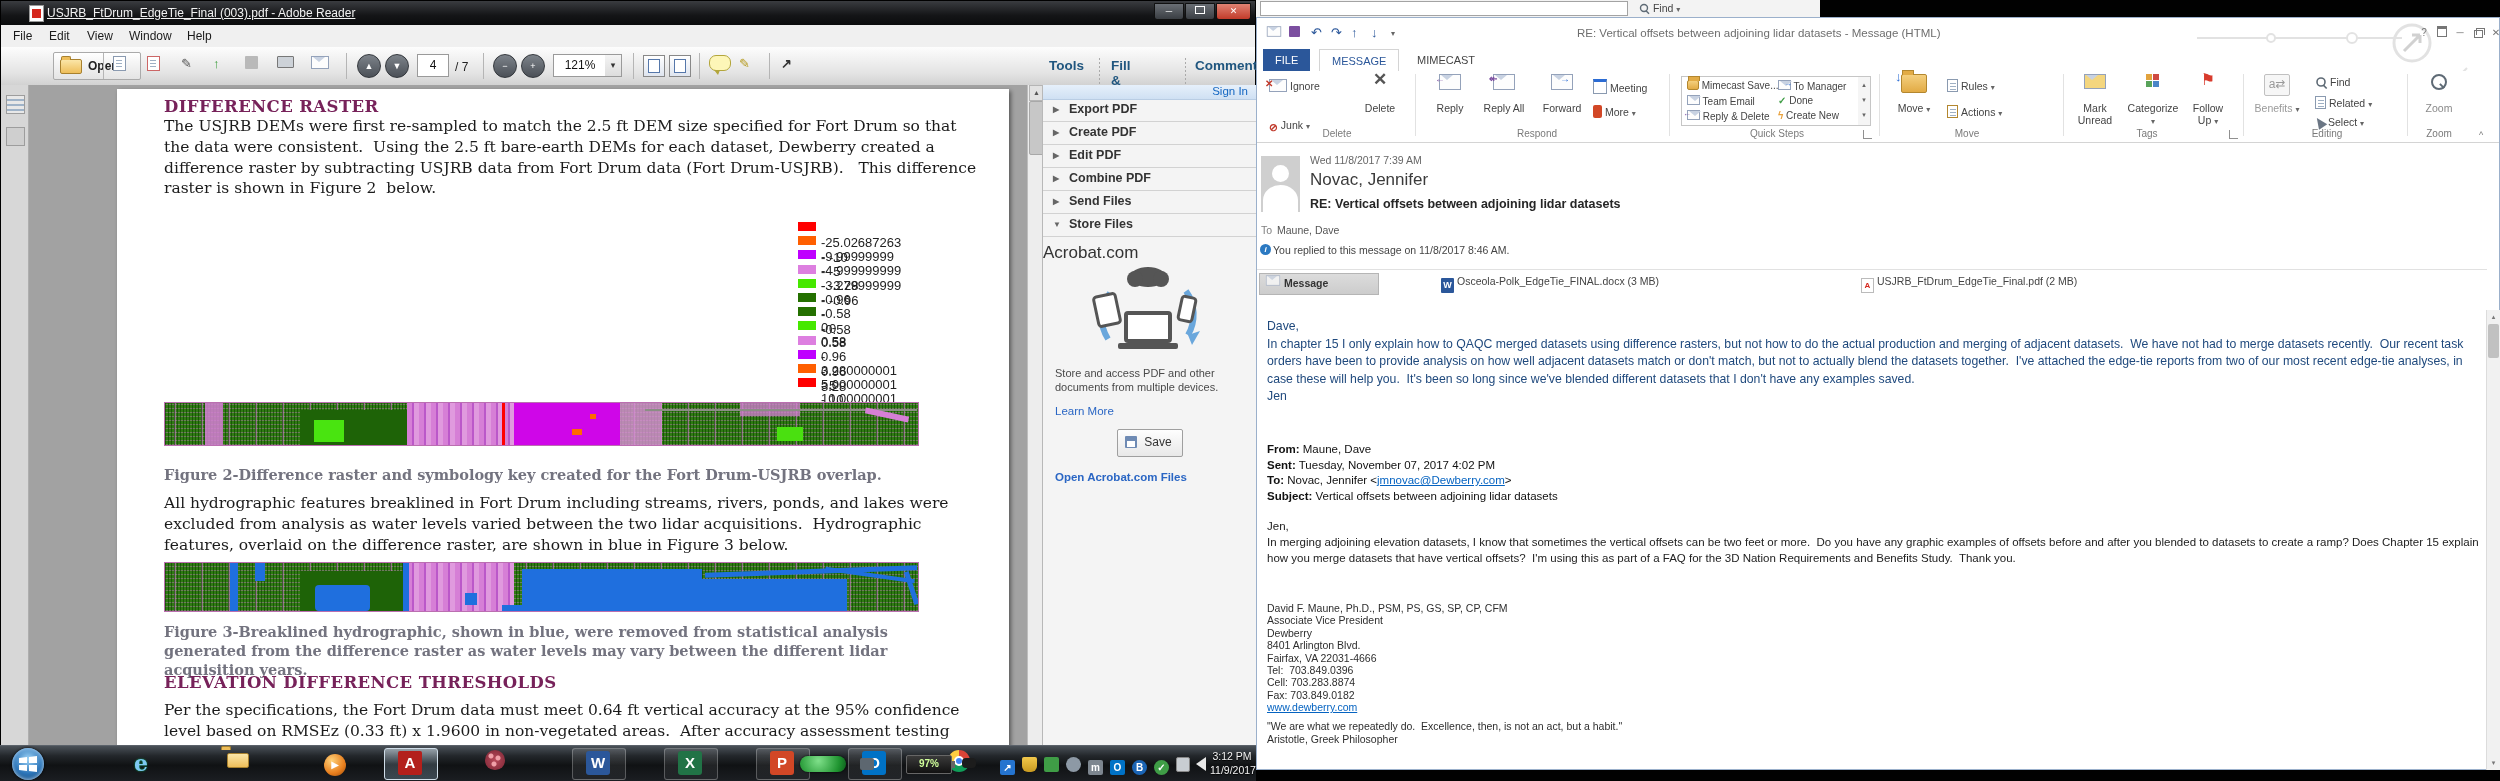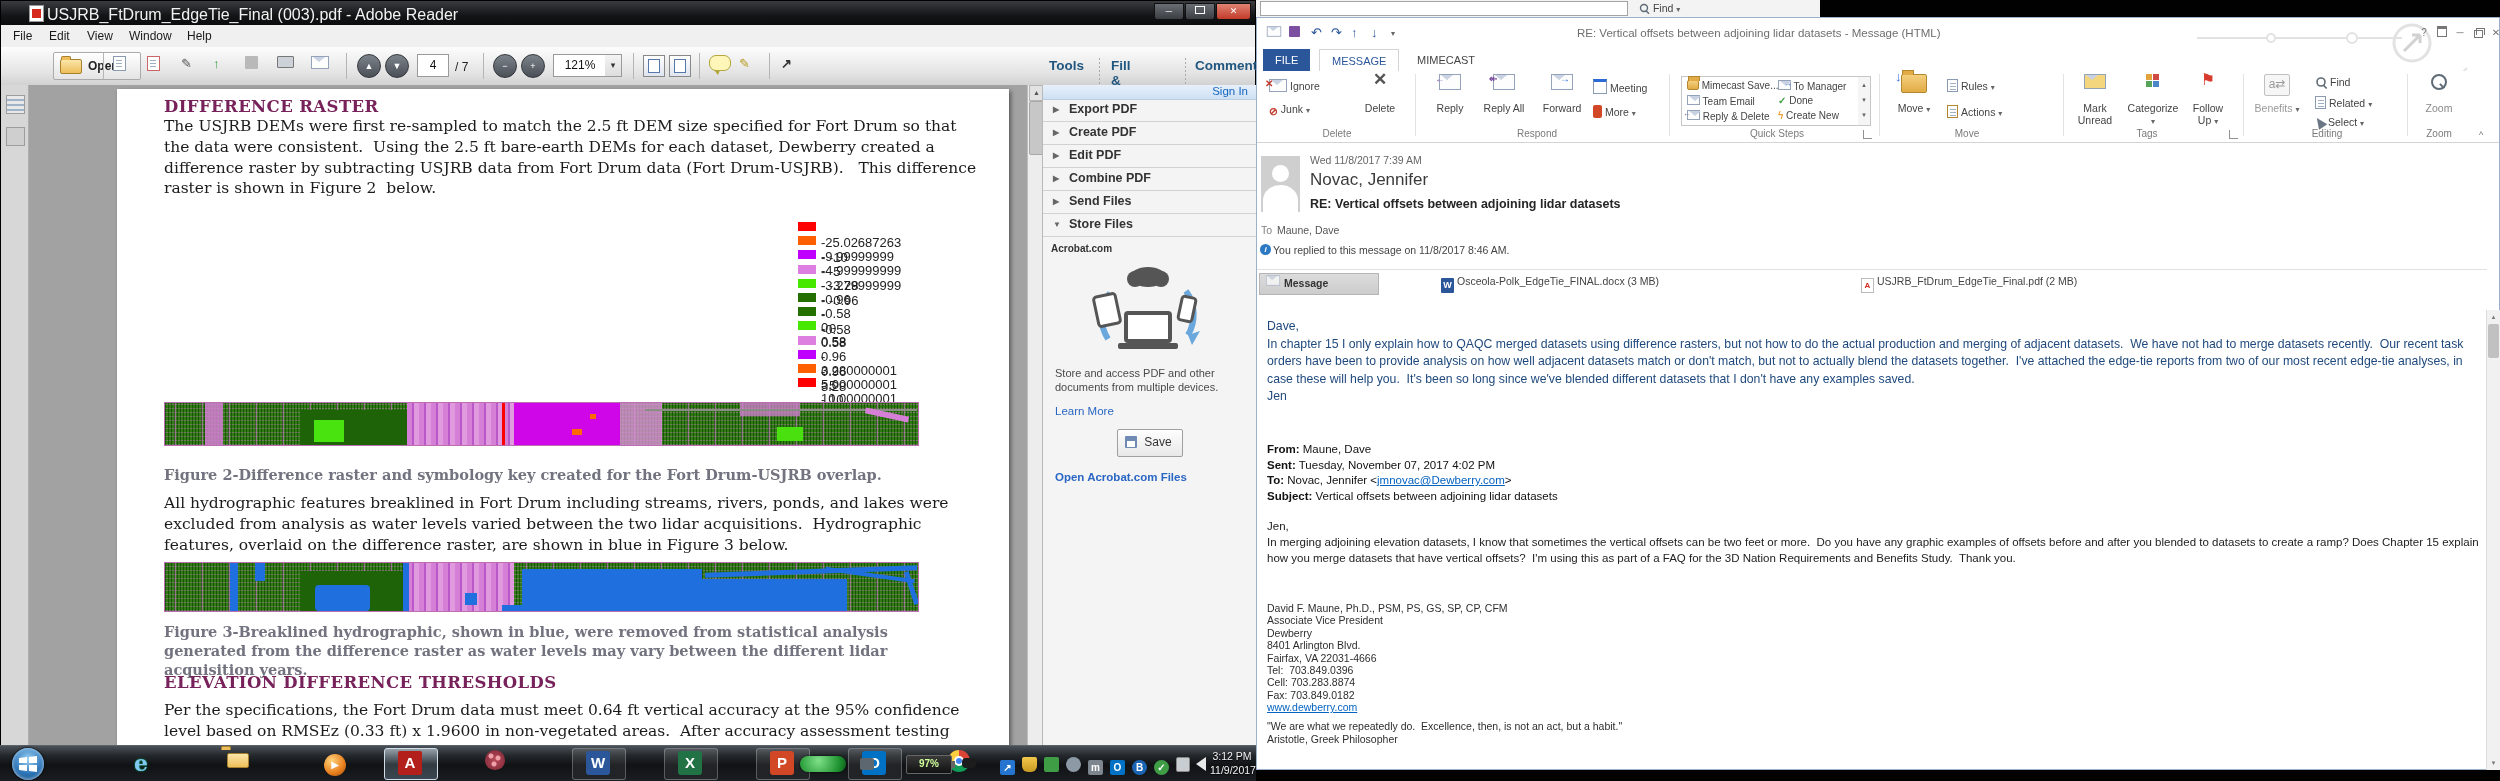--- a/index.html
+++ b/index.html
@@ -6,21 +6,21 @@
   #screen{position:relative;width:2500px;height:781px;background:#000;overflow:hidden;
           font-family:"Liberation Sans",sans-serif;-webkit-font-smoothing:antialiased;}
   .abs{position:absolute;}
   .serif{font-family:"DejaVu Serif","Liberation Serif",serif;}
   .pre{white-space:pre-wrap;}
 
   
   #mon-l{position:absolute;left:0;top:0;width:1256px;height:781px;background:#000;}
   #adobe{position:absolute;left:0;top:0;width:1256px;height:745px;background:#e9e9e9;border:1px solid #000;box-sizing:border-box;}
   #ad-title{position:absolute;left:0;top:0;width:100%;height:24px;background:linear-gradient(#3a3c40,#141517 60%,#0b0c0d);color:#fff;}
-  #ad-title .t{position:absolute;left:46px;top:5px;font-size:16px;color:#f2f2f2;}
+  #ad-title .t{position:absolute;left:46px;top:5px;font-size:12px;color:#f2f2f2;text-decoration:underline;}
   .pdfic{position:absolute;left:28px;top:4px;width:13px;height:15px;background:#fff;border:1px solid #999;}
   .pdfic::before{content:"";position:absolute;left:2px;top:3px;width:9px;height:9px;background:#d5281e;}
   .capbtn{position:absolute;top:2px;height:15px;border:1px solid #111;border-radius:0 0 3px 3px;background:linear-gradient(#6a6f75,#3a3e43);color:#fff;font-size:9px;line-height:14px;text-align:center;}
   .capbtn.close{background:linear-gradient(#e08373,#c23b2a);}
   #ad-menu{position:absolute;left:0;top:24px;width:100%;height:22px;background:#f0f0f0;border-bottom:1px solid #c9c9c9;font-size:12px;color:#1a1a1a;}
   #ad-menu span{position:absolute;top:4px;}
   #ad-tools{position:absolute;left:0;top:46px;width:100%;height:38px;background:linear-gradient(#fdfdfd,#e3e3e3 70%,#d2d2d2);border-bottom:1px solid #9a9a9a;}
   .tsep{position:absolute;top:6px;width:1px;height:26px;background:#b5b5b5;}
   .tbtn{position:absolute;top:5px;height:26px;border:1px solid transparent;border-radius:2px;}
   .openbtn{left:8px;width:86px;}
@@ -64,21 +64,21 @@
   #ad-scroll{position:absolute;left:1026px;top:84px;width:15px;height:661px;background:#ededed;border-left:1px solid #bdbdbd;}
   .sbtn{position:absolute;left:1px;width:13px;height:14px;background:#e2e2e2;border:1px solid #b5b5b5;font-size:7px;text-align:center;line-height:13px;color:#555;}
   .sthumb{position:absolute;left:1px;width:13px;background:#c7c7c7;border:1px solid #a8a8a8;border-radius:2px;}
   
   #ad-panel{position:absolute;left:1041px;top:84px;width:215px;height:661px;background:#f4f4f4;border-left:1px solid #b8b8b8;}
   #signin{position:absolute;left:0;top:0;width:100%;height:14px;background:linear-gradient(#e6f0fb,#cfe0f3);border-bottom:1px solid #b9cde4;font-size:11.5px;color:#1567c2;}
   #signin span{position:absolute;right:10px;top:0px;}
   .prow{position:absolute;left:0;width:100%;height:23px;border-bottom:1px solid #d2d2d2;font-size:12.5px;font-weight:bold;color:#333;}
   .prow .ar{position:absolute;left:10px;top:7px;font-size:8px;color:#666;}
   .prow .pl{position:absolute;left:26px;top:4px;}
-  .acro-h{position:absolute;left:8px;font-size:10px;font-weight:bold;color:#333;}
+  .acro-h{position:absolute;left:0;font-size:17px;font-weight:normal;color:#333;}
   .store-t{position:absolute;left:12px;width:170px;font-size:11px;color:#4a4a4a;line-height:13.5px;}
   .plink{position:absolute;left:12px;font-size:11.5px;color:#2a66c4;}
   .plink.b{font-weight:bold;}
   #savebtn{position:absolute;left:74px;width:64px;height:26px;background:linear-gradient(#fefefe,#e8e8e8);border:1px solid #9f9f9f;border-radius:2px;font-size:12px;color:#333;text-align:center;line-height:25px;}
   #savebtn .flop{position:absolute;left:7px;top:6px;width:12px;height:12px;background:#6f8bb4;border-radius:1px;}
   #savebtn .flop::before{content:"";position:absolute;left:2px;top:5px;width:8px;height:6px;background:#fff;}
   #savebtn i{font-style:normal;margin-left:16px;}
 
   
   #taskbar{position:absolute;left:0;top:745px;width:1263px;height:36px;
@@ -487,21 +487,21 @@
         </span>
       <span class="wc" style="left:1232px">✕</span>
 
       <span class="oltab file" style="left:6px">FILE</span>
       <span class="oltab sel" style="left:62px">MESSAGE</span>
       <span class="oltab" style="left:148px">MIMECAST</span>
 
       <div id="ribbon">
 
         <span class="rsm" style="left:12px;top:8px"><span class="ic"><span class="env"><span class="ovl" style="color:#c0392b">✕</span></span></span><span>Ignore</span></span>
-        <span class="rsm" style="left:12px;top:32px"><span class="ic" style="color:#c0392b;font-weight:bold">⊘</span><span>Junk</span> <span class="drop">▾</span></span>
+        <span class="rsm" style="left:12px;top:48px"><span class="ic" style="color:#c0392b;font-weight:bold">⊘</span><span>Junk</span> <span class="drop">▾</span></span>
         <span class="rbig" style="left:100px;width:46px"><span class="ic bigx">✕</span><span>Delete</span></span>
         <span class="rglbl" style="left:30px;width:100px">Delete</span>
         <span class="rsep" style="left:158px"></span>
 
         <span class="rbig" style="left:170px;width:46px"><span class="ic"><span class="env" style="width:20px;height:14px"><span class="ovl" style="color:#7c4fa0">←</span></span></span><span>Reply</span></span>
         <span class="rbig" style="left:222px;width:50px"><span class="ic"><span class="env" style="width:20px;height:14px"><span class="ovl" style="color:#7c4fa0;letter-spacing:-4px">↞</span></span></span><span>Reply All</span></span>
         <span class="rbig" style="left:280px;width:50px"><span class="ic"><span class="env" style="width:20px;height:14px"><span class="ovl" style="color:#2b6cd4;left:8px">→</span></span></span><span>Forward</span></span>
         <span class="rsm" style="left:336px;top:8px"><span class="ic"><span style="display:inline-block;width:12px;height:11px;background:#fff;border:1px solid #8a9ab0;border-top:3px solid #2b6cd4"></span></span><span>Meeting</span></span>
         <span class="rsm" style="left:336px;top:34px"><span class="ic"><span style="display:inline-block;width:9px;height:13px;background:#d24726;border-radius:2px"></span></span><span>More</span> <span class="drop">▾</span></span>
         <span class="rglbl" style="left:210px;width:140px">Respond</span>

